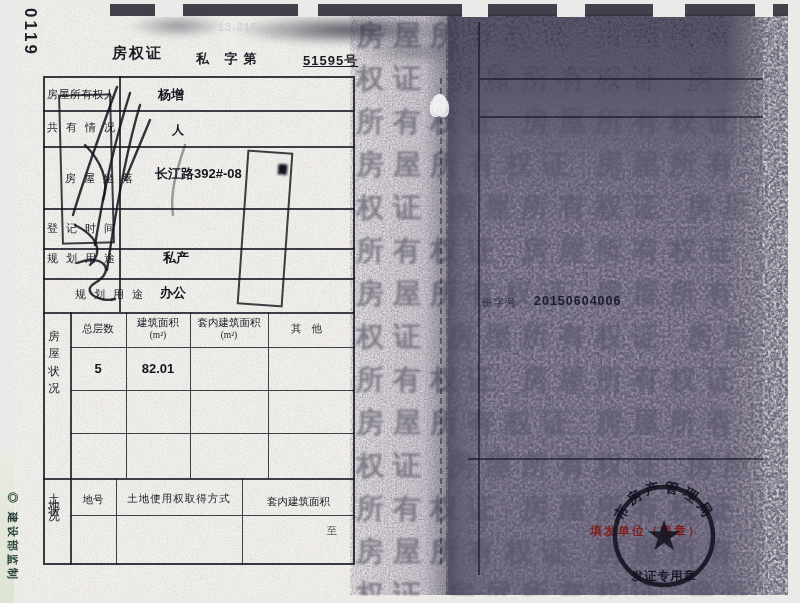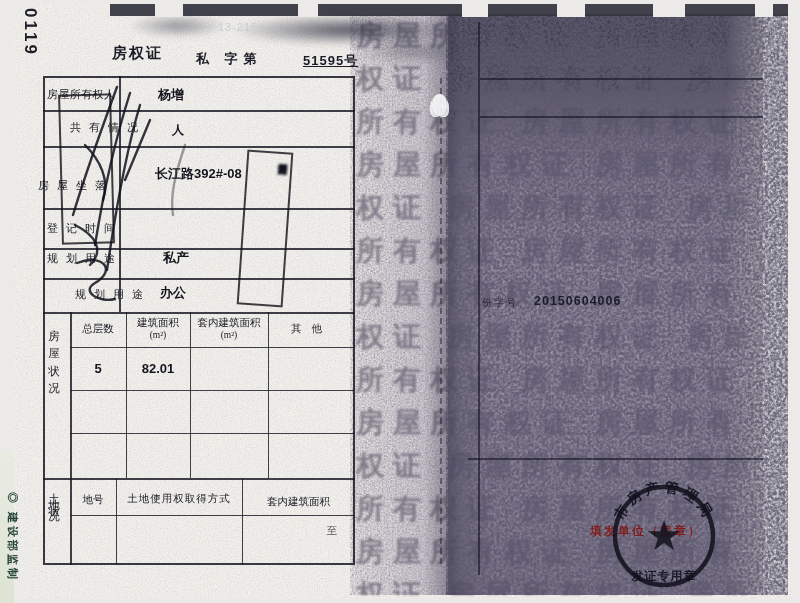--- a/index.html
+++ b/index.html
@@ -135,22 +135,22 @@
   <div class="abs grid" style="left:70px;top:515px;width:285px;height:1.4px;"></div>
   <div class="abs grid" style="left:119px;top:76px;width:1.6px;height:236px;"></div>
   <div class="abs grid" style="left:70px;top:312px;width:1.6px;height:253px;"></div>
   <div class="abs grid" style="left:126px;top:312px;width:1.4px;height:166px;"></div>
   <div class="abs grid" style="left:190px;top:312px;width:1.4px;height:166px;"></div>
   <div class="abs grid" style="left:268px;top:312px;width:1.4px;height:166px;"></div>
   <div class="abs grid" style="left:116px;top:478px;width:1.4px;height:87px;"></div>
   <div class="abs grid" style="left:242px;top:478px;width:1.4px;height:87px;"></div>
 
   <div class="abs flabel" style="left:47px;top:87px;width:68px;">房屋所有权人</div>
-  <div class="abs flabel" style="left:47px;top:120px;width:68px;margin-left:23px;">共有情况</div>
-  <div class="abs flabel" style="left:38px;top:171px;width:68px;margin-top:7px;">房屋坐落</div>
+  <div class="abs flabel" style="left:47px;top:120px;width:68px;">共有情况</div>
+  <div class="abs flabel" style="left:65px;top:171px;width:68px;">房屋坐落</div>
   <div class="abs flabel" style="left:47px;top:221px;width:68px;">登记时间</div>
   <div class="abs flabel" style="left:47px;top:251px;width:68px;">规划用途</div>
   <div class="abs flabel" style="left:47px;top:287px;width:68px;margin-left:28px;">规划用途</div>
 
   <div class="abs fvalue" style="left:158px;top:86px;">杨增</div>
   <div class="abs fvalue" style="left:172px;top:122px;font-size:12px;">人</div>
   <div class="abs fvalue" style="left:155px;top:165px;">长江路392#-08</div>
   <div class="abs fvalue" style="left:163px;top:249px;">私产</div>
   <div class="abs fvalue" style="left:160px;top:284px;">办公</div>
 

